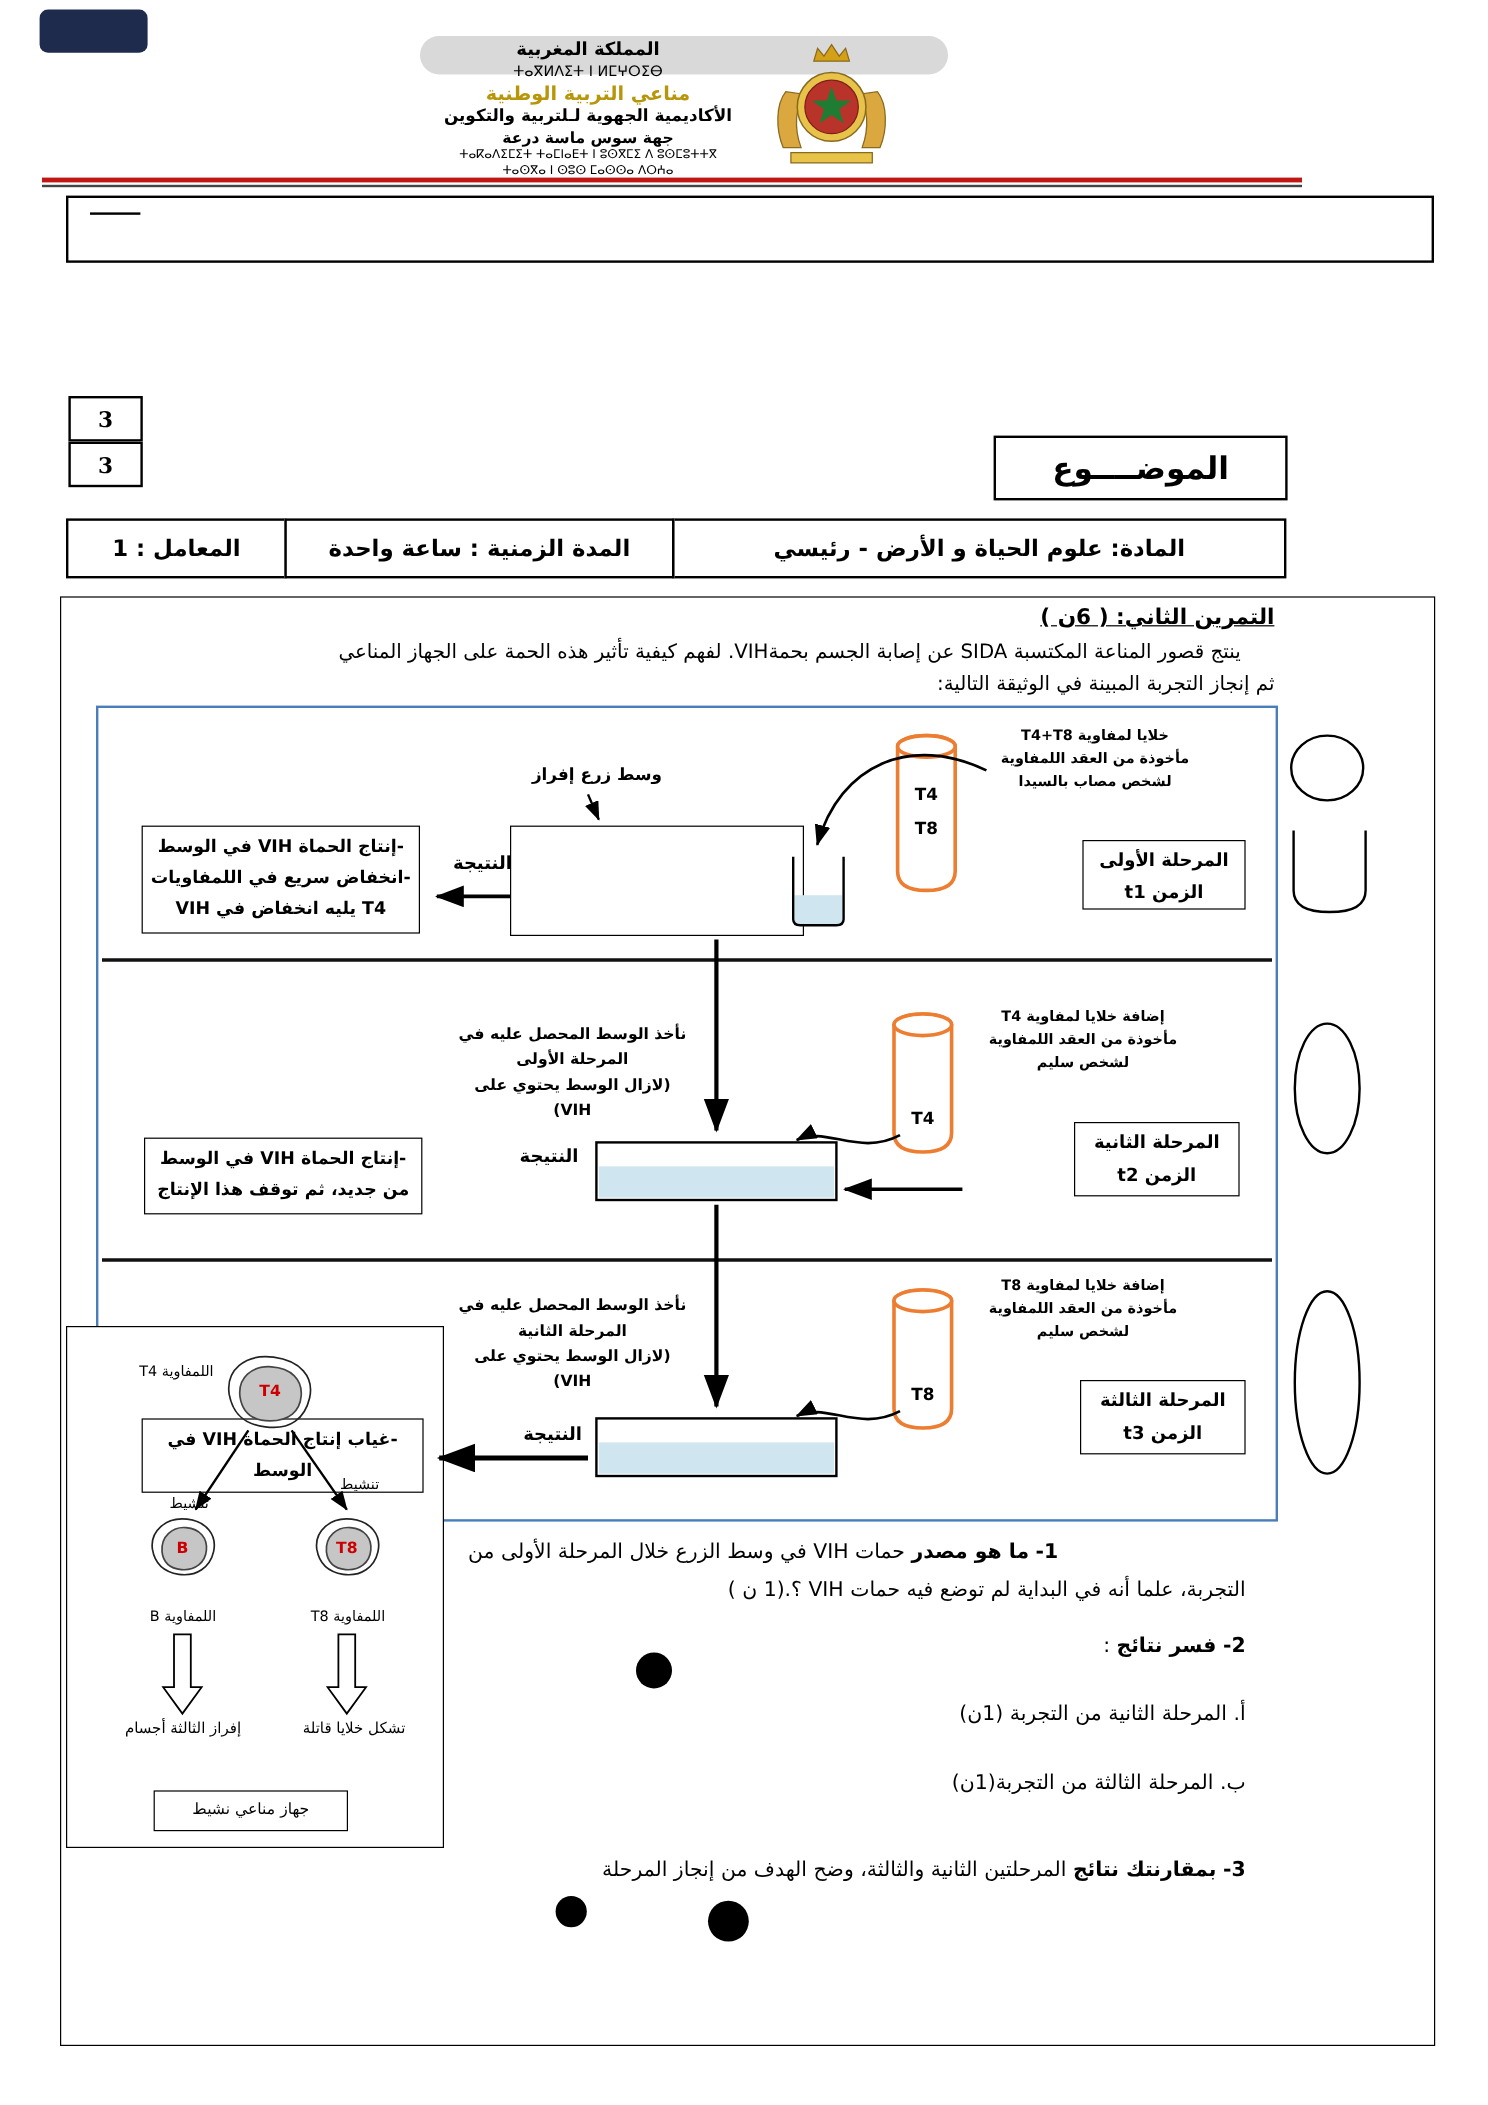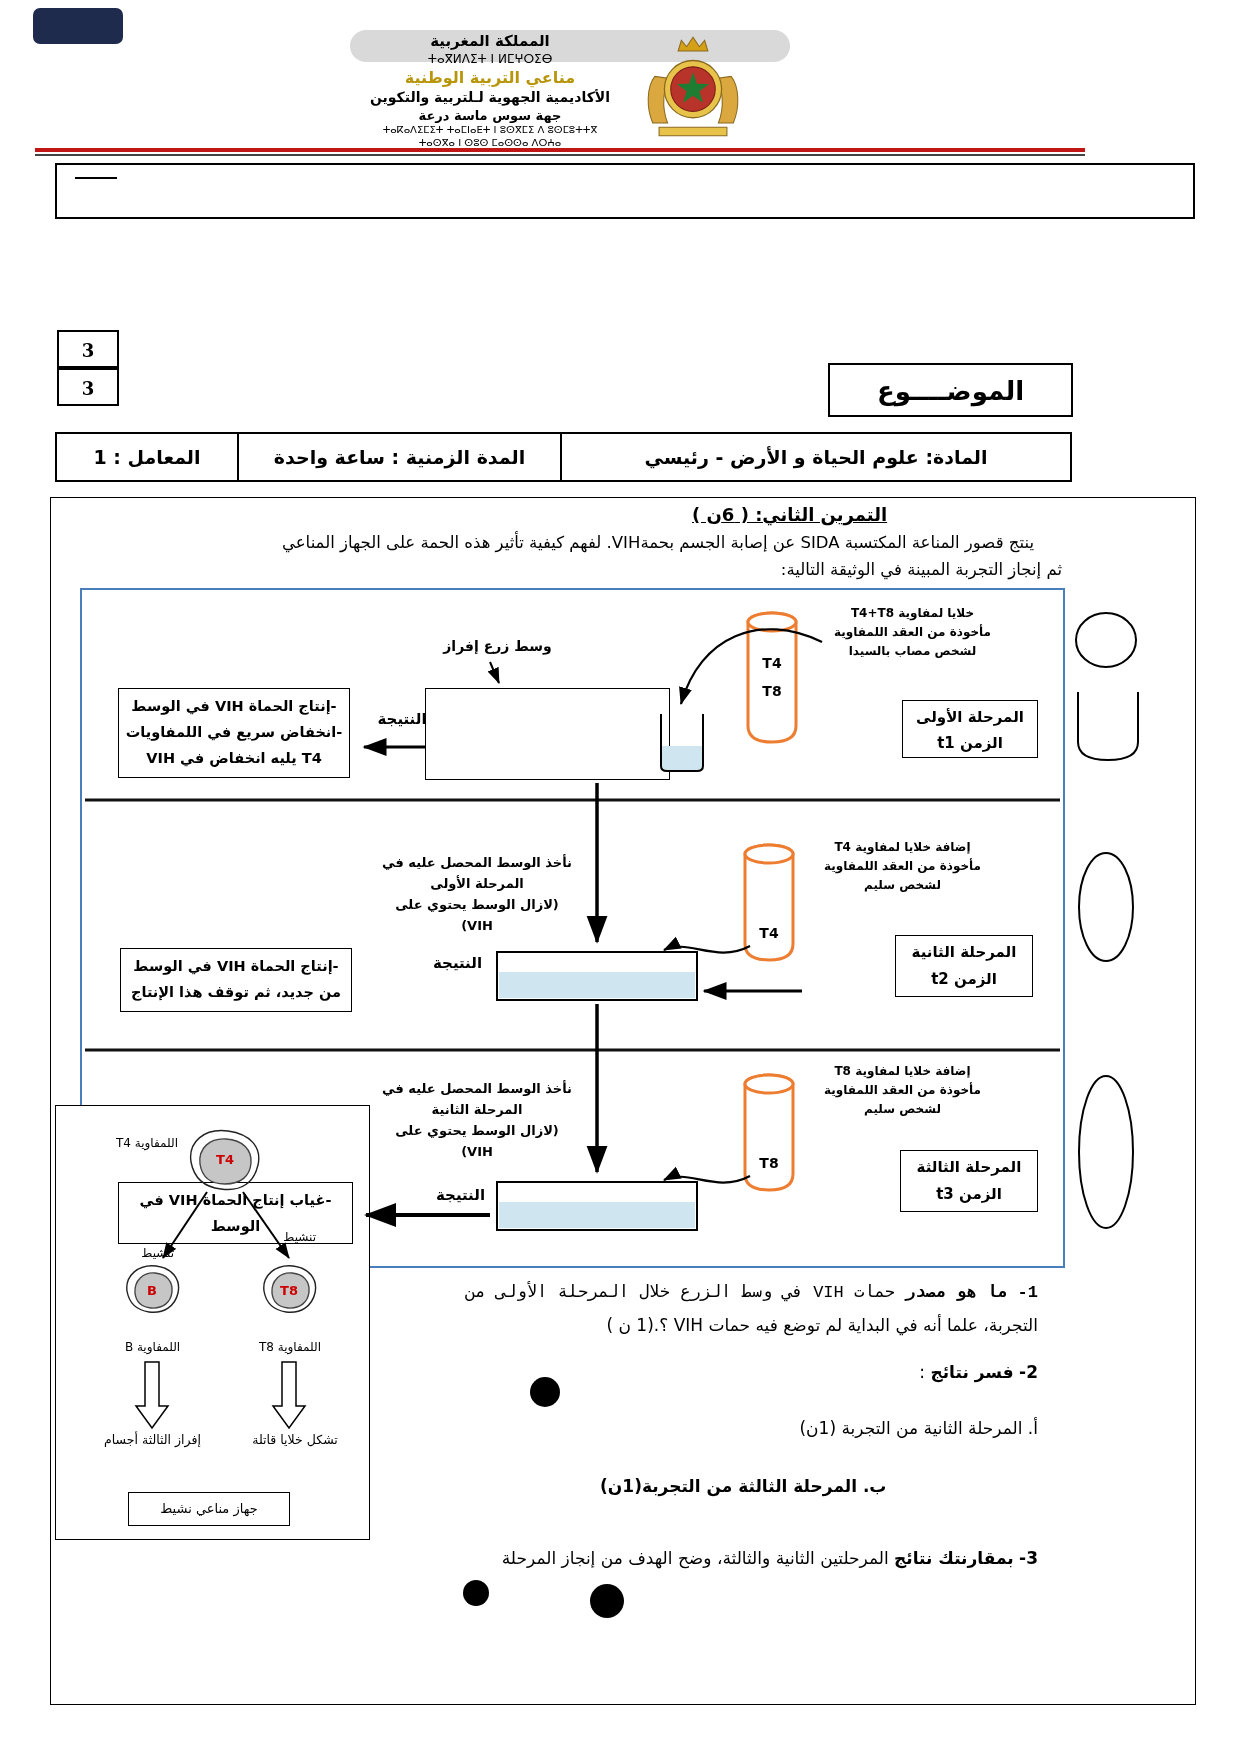--- a/index.html
+++ b/index.html
@@ -68,21 +68,21 @@
   </div>
   <div class="abs box ctr rtl b" style="left:560px;top:432px;width:512px;height:50px;font-size:19px;line-height:46px;">
     <span>المادة: علوم الحياة و الأرض - رئيسي</span>
   </div>
   <div class="abs box ctr rtl b" style="left:237px;top:432px;width:325px;height:50px;font-size:19px;line-height:46px;">
     <span>المدة الزمنية : ساعة واحدة</span>
   </div>
 
   <div class="abs thinbox" style="left:50px;top:497px;width:1146px;height:1208px;background:transparent;"></div>
 
-  <div class="abs rtl b" style="left:692px;top:504px;width:370px;font-size:18px;text-align:left;text-decoration:underline;">
+  <div class="abs rtl b" style="left:692px;top:504px;width:370px;font-size:18px;text-align:right;text-decoration:underline;">
     <span>التمرين الثاني: ( 6ن )</span>
   </div>
 
   <div class="abs rtl" style="left:75px;top:533px;width:987px;font-size:16.5px;text-align:right;text-indent:28px;">
     <span>ينتج قصور المناعة المكتسبة SIDA عن إصابة الجسم بحمةVIH. لفهم كيفية تأثير هذه الحمة على الجهاز المناعي</span>
   </div>
   <div class="abs rtl" style="left:75px;top:560px;width:987px;font-size:16.5px;text-align:right;">
     <span>ثم إنجاز التجربة المبينة في الوثيقة التالية:</span>
   </div>
 
@@ -216,36 +216,36 @@
     <span>إفراز الثالثة أجسام</span>
   </div>
   <div class="abs rtl ctr" style="left:240px;top:1432px;width:110px;font-size:12.5px;z-index:6;">
     <span>تشكل خلايا قاتلة</span>
   </div>
 
   <div class="abs thinbox rtl ctr" style="left:128px;top:1492px;width:162px;height:34px;font-size:13px;line-height:31px;z-index:6;">
     <span>جهاز مناعي نشيط</span>
   </div>
 
-  <div class="abs rtl" style="left:390px;top:1278px;width:648px;font-size:17px;text-align:right;line-height:30px;font-family:Liberation Mono, monospace;">
+  <div class="abs rtl" style="left:390px;top:1278px;width:648px;font-size:17px;text-align:left;line-height:30px;">
     <span class="b">1-</span>
     <span class="b">ما هو مصدر</span><span> حمات VIH في وسط الزرع خلال المرحلة الأولى من</span>
   </div>
   <div class="abs rtl" style="left:390px;top:1310px;width:648px;font-size:17px;text-align:right;line-height:30px;">
     <span>التجربة،  علما أنه في البداية لم توضع فيه حمات VIH ؟.(1 ن )</span>
   </div>
 
   <div class="abs rtl" style="left:390px;top:1362px;width:648px;font-size:17px;text-align:right;">
     <span class="b">2-</span>
     <span class="b">فسر نتائج</span><span> :</span>
   </div>
   <div class="abs rtl" style="left:600px;top:1418px;width:438px;font-size:17px;text-align:right;">
     <span>أ. المرحلة الثانية من التجربة (1ن)</span>
   </div>
-  <div class="abs rtl" style="left:600px;top:1476px;width:438px;font-size:17px;text-align:left;font-weight:bold;">
+  <div class="abs rtl" style="left:600px;top:1476px;width:438px;font-size:17px;text-align:right;">
     <span>ب. المرحلة الثالثة من التجربة(1ن)</span>
   </div>
 
   <div class="abs rtl" style="left:390px;top:1548px;width:648px;font-size:17px;text-align:right;">
     <span class="b">3-</span>
     <span class="b">بمقارنتك نتائج</span><span> المرحلتين الثانية والثالثة، وضح الهدف من إنجاز المرحلة</span>
   </div>
 
   <svg class="svglayer" width="1240" height="1754" viewBox="0 0 1240 1754">
     <defs>

